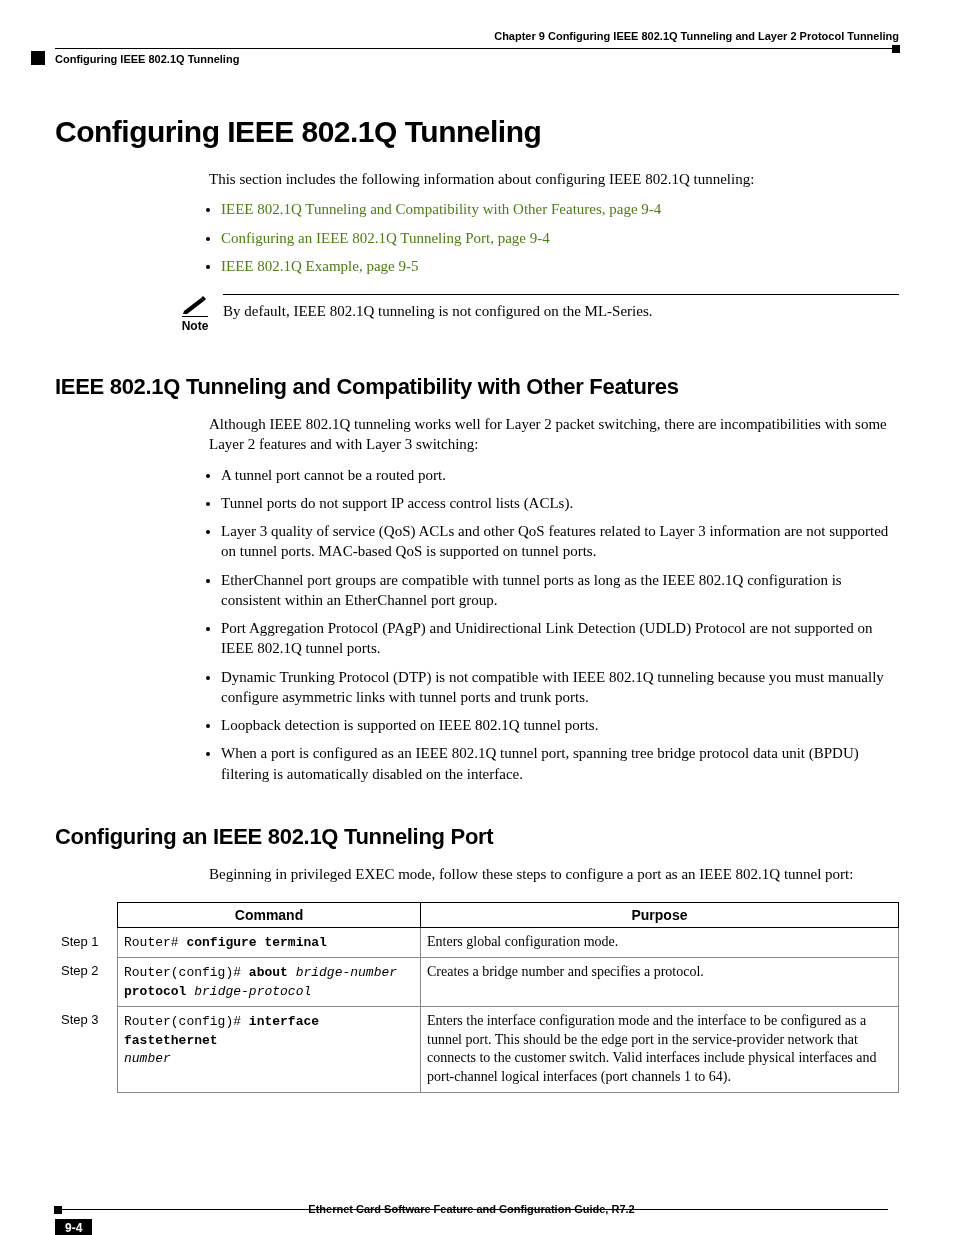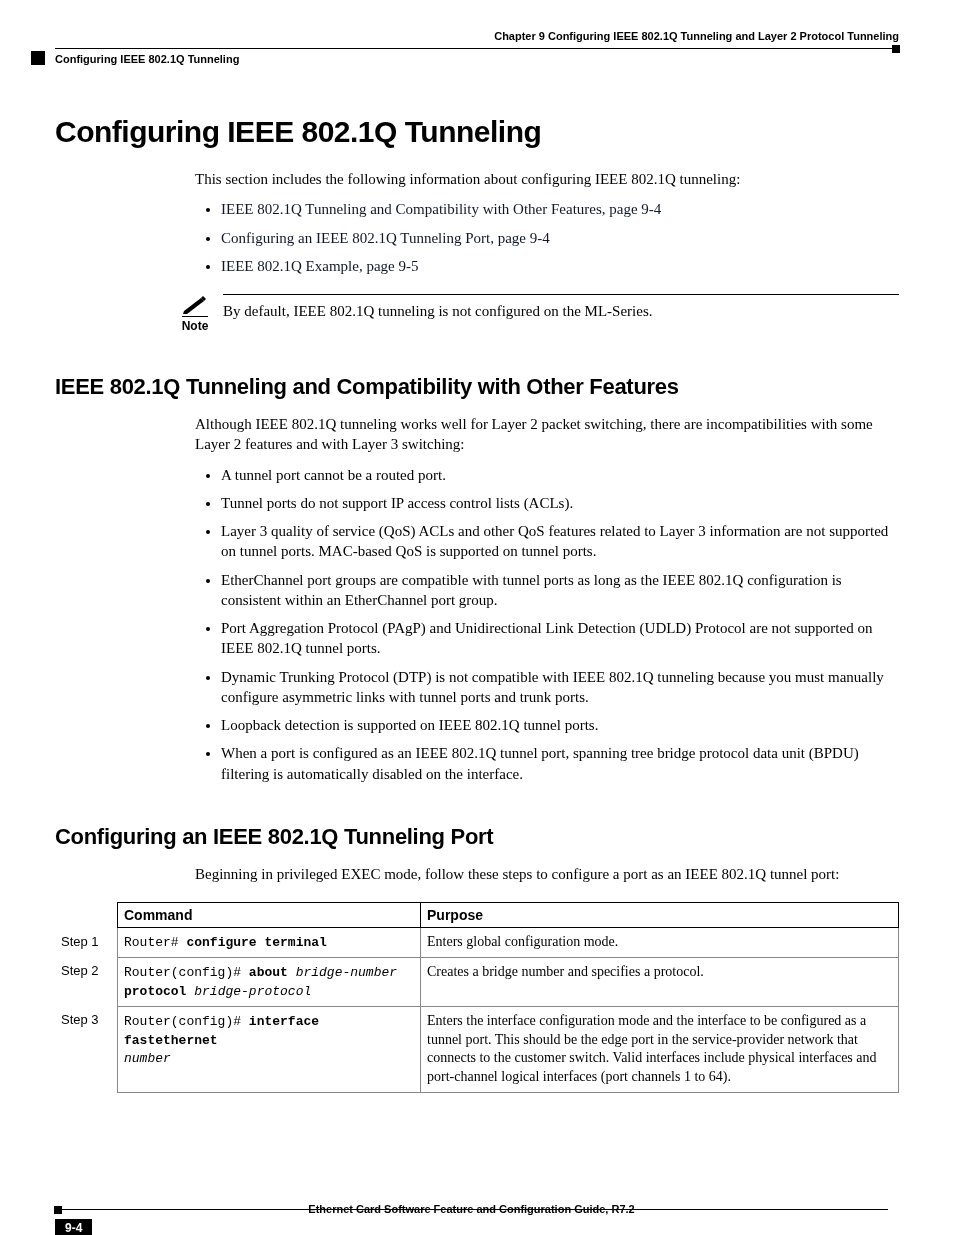--- a/index.html
+++ b/index.html
@@ -66,31 +66,31 @@
     font-size: 22px;
     letter-spacing: -0.3px;
     margin: 40px 0 14px 0;
   }
   .body-text {
     font-size: 15px;
     line-height: 1.35;
     margin-left: 140px;
     margin-right: 10px;
   }
-  .body-text p { margin: 0 0 10px 0; }
+  .body-text p { margin: 0 0 10px 14px; }
   ul.link-list, ul.bullet-list {
     margin: 6px 0 10px 0;
     padding-left: 26px;
   }
   ul.link-list li, ul.bullet-list li {
     margin-bottom: 8px;
     font-size: 15px;
     line-height: 1.35;
   }
-  a.xref { color: #0f172a; text-decoration: none; }
+  a.xref { color: #4d7c0f; text-decoration: none; }
   .note-block {
     display: flex;
     align-items: flex-start;
     margin: 18px 0 10px 120px;
   }
   .note-icon {
     width: 40px;
     text-align: center;
     position: relative;
   }
@@ -111,21 +111,21 @@
     font-size: 15px;
     line-height: 1.35;
   }
   table.cmd-table {
     border-collapse: collapse;
     margin: 18px 0 0 0;
     width: 100%;
     font-size: 14px;
   }
   table.cmd-table th {
-    text-align: left;
+    text-align: center;
     font-family: Arial, Helvetica, sans-serif;
     font-weight: bold;
     font-size: 14px;
     border-top: 1px solid #000;
     border-bottom: 1px solid #000;
     padding: 4px 6px;
   }
   table.cmd-table td {
     border-top: 1px solid #888;
     border-bottom: 1px solid #888;

